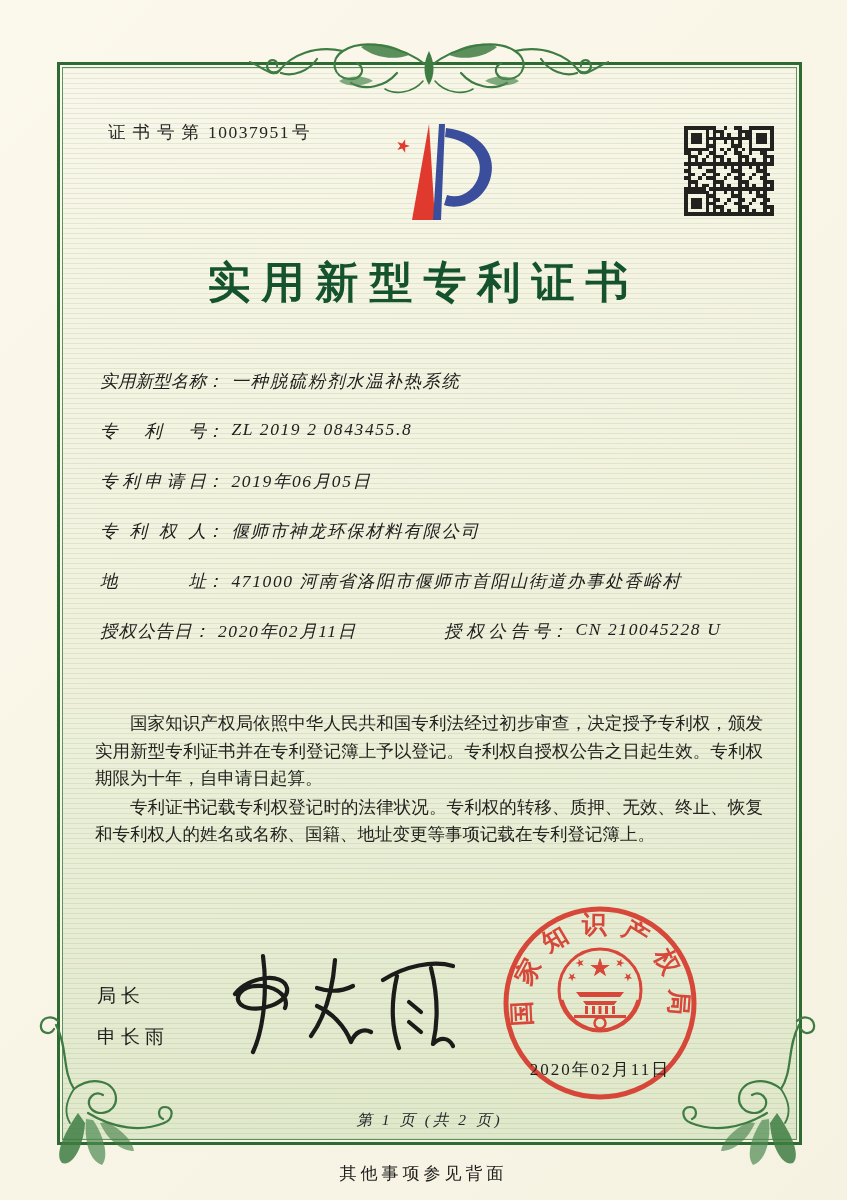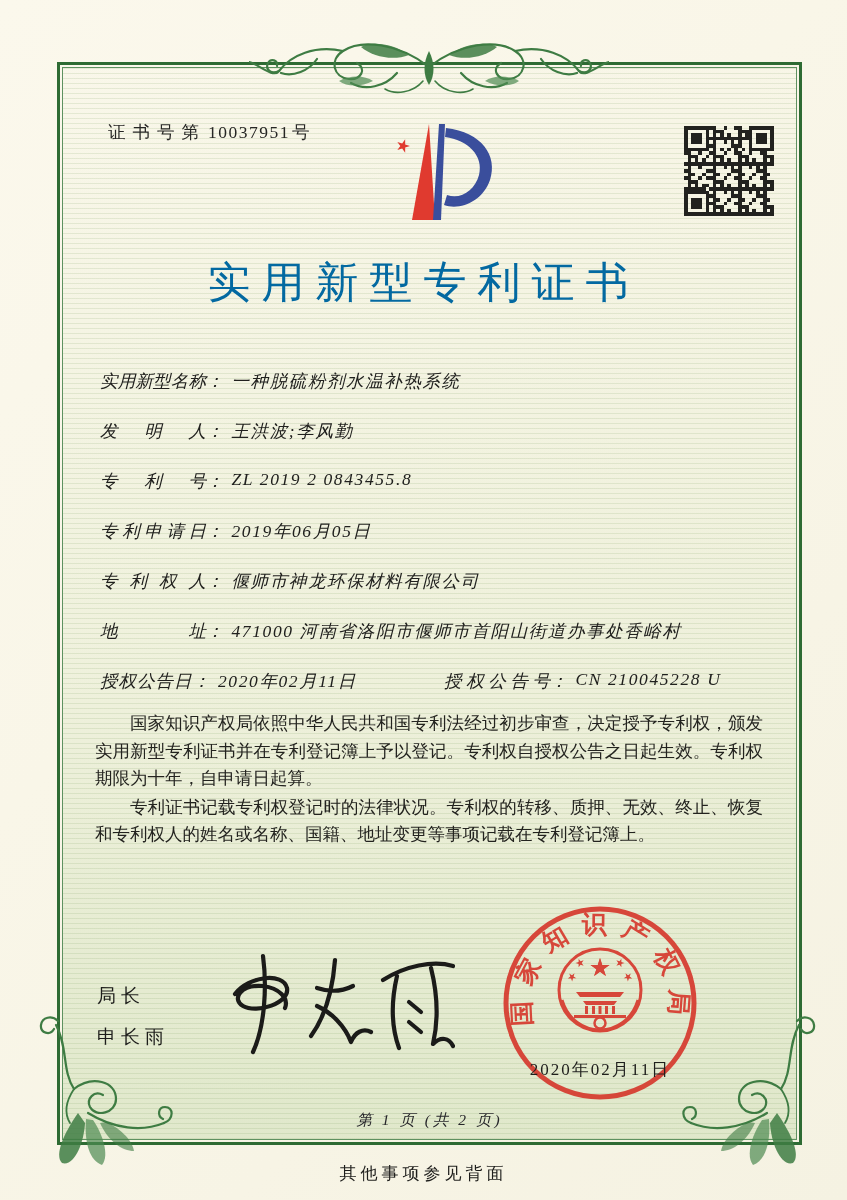--- a/index.html
+++ b/index.html
@@ -30,21 +30,21 @@
   .orn{position:absolute;pointer-events:none;}
 
   
   .cert-no{position:absolute;left:108px;top:120px;font-size:17.5px;color:#262624;}
   .cert-no .cjk{letter-spacing:7px;}
   .cert-no .num{letter-spacing:1.5px;padding:0 2px;}
   .logo{position:absolute;left:356px;top:112px;}
   .qr{position:absolute;left:684px;top:126px;}
 
   .title{position:absolute;left:0;top:254px;width:847px;text-align:center;
-    font-size:43px;font-weight:normal;letter-spacing:11px;color:#0369a1;}
+    font-size:43px;font-weight:bold;letter-spacing:11px;color:#14532d;}
 
   
   .fields{position:absolute;left:100px;top:369px;width:670px;font-size:17.5px;font-style:italic;}
   .frow{position:relative;height:50px;white-space:nowrap;}
   .flabel{display:inline-block;width:106px;text-align:justify;text-align-last:justify;
     -moz-text-align-last:justify;vertical-align:top;color:#20201e;}
   .fcolon{display:inline-block;vertical-align:top;}
   .fvalue{display:inline-block;margin-left:8px;letter-spacing:1.6px;vertical-align:top;color:#20201e;}
   .grant-pair2{position:absolute;left:317px;top:0;margin-left:27px;}
   .tight{width:auto;text-align:center;text-align-last:auto;letter-spacing:1px;}
@@ -503,23 +503,20 @@
       </g>
     </svg>
 
   <div class="title">实用新型专利证书</div>
 
   <div class="fields">
     <div class="frow">
       <span class="flabel">实用新型名称</span><span class="fcolon">：</span><span class="fvalue">一种脱硫粉剂水温补热系统</span>
     </div>
     <div class="frow">
-      <span class="flabel">发明人</span><span class="fcolon">：</span><span class="fvalue">王洪波;李风勤</span>
-    </div>
-    <div class="frow">
       <span class="flabel">专利号</span><span class="fcolon">：</span><span class="fvalue">ZL 2019 2 0843455.8</span>
     </div>
     <div class="frow">
       <span class="flabel">专利申请日</span><span class="fcolon">：</span><span class="fvalue">2019年06月05日</span>
     </div>
     <div class="frow">
       <span class="flabel">专利权人</span><span class="fcolon">：</span><span class="fvalue">偃师市神龙环保材料有限公司</span>
     </div>
     <div class="frow">
       <span class="flabel">地址</span><span class="fcolon">：</span><span class="fvalue">471000 河南省洛阳市偃师市首阳山街道办事处香峪村</span>

